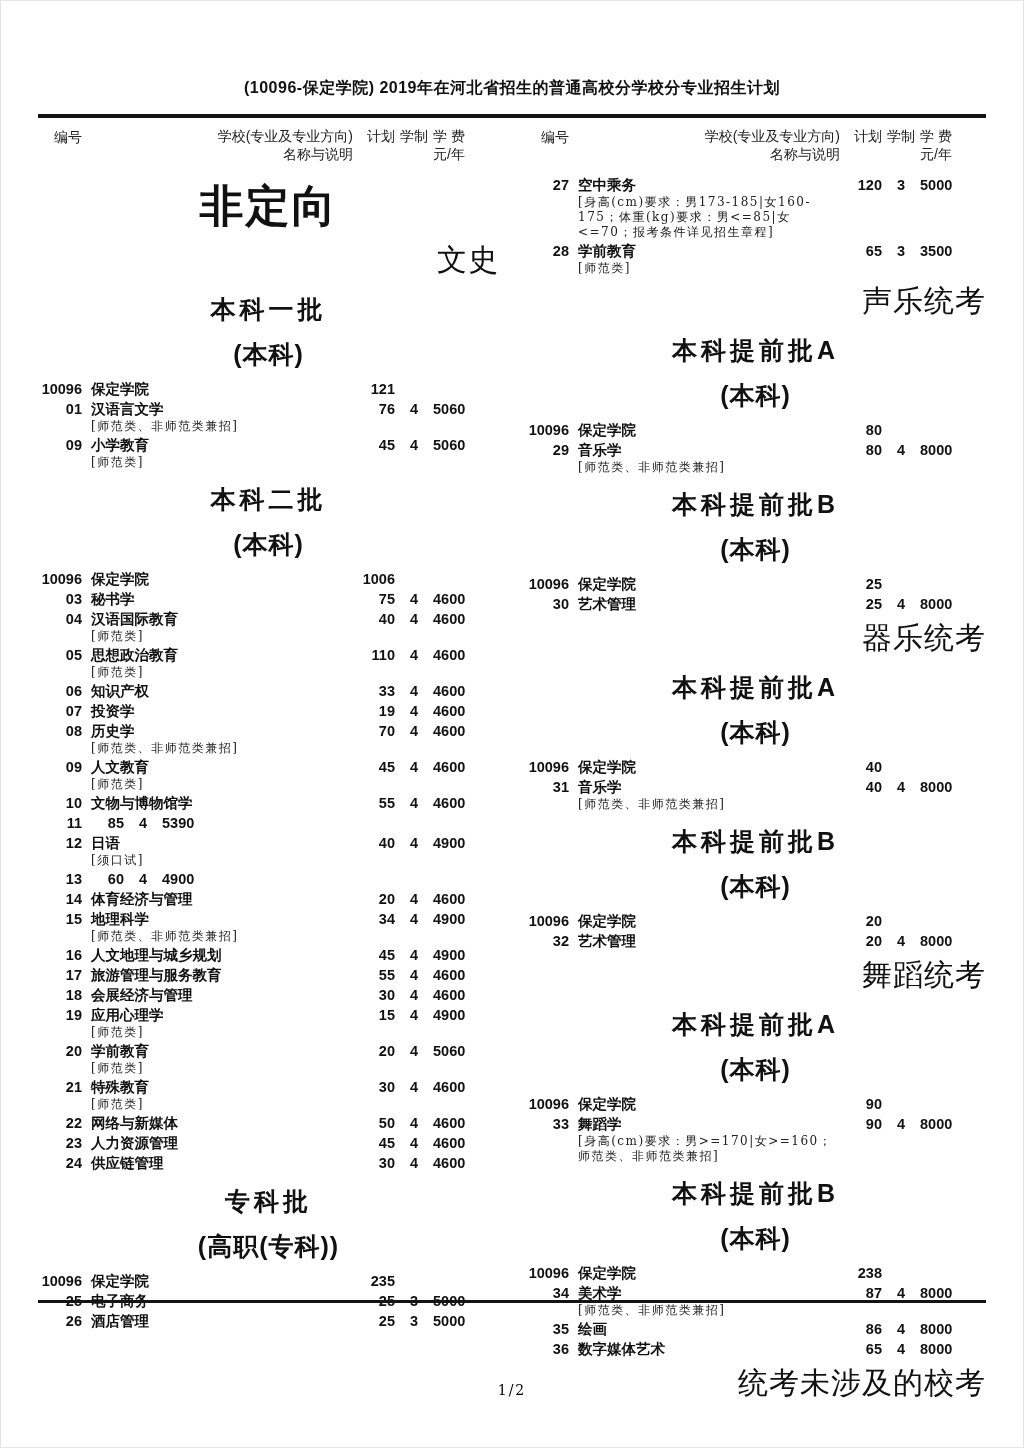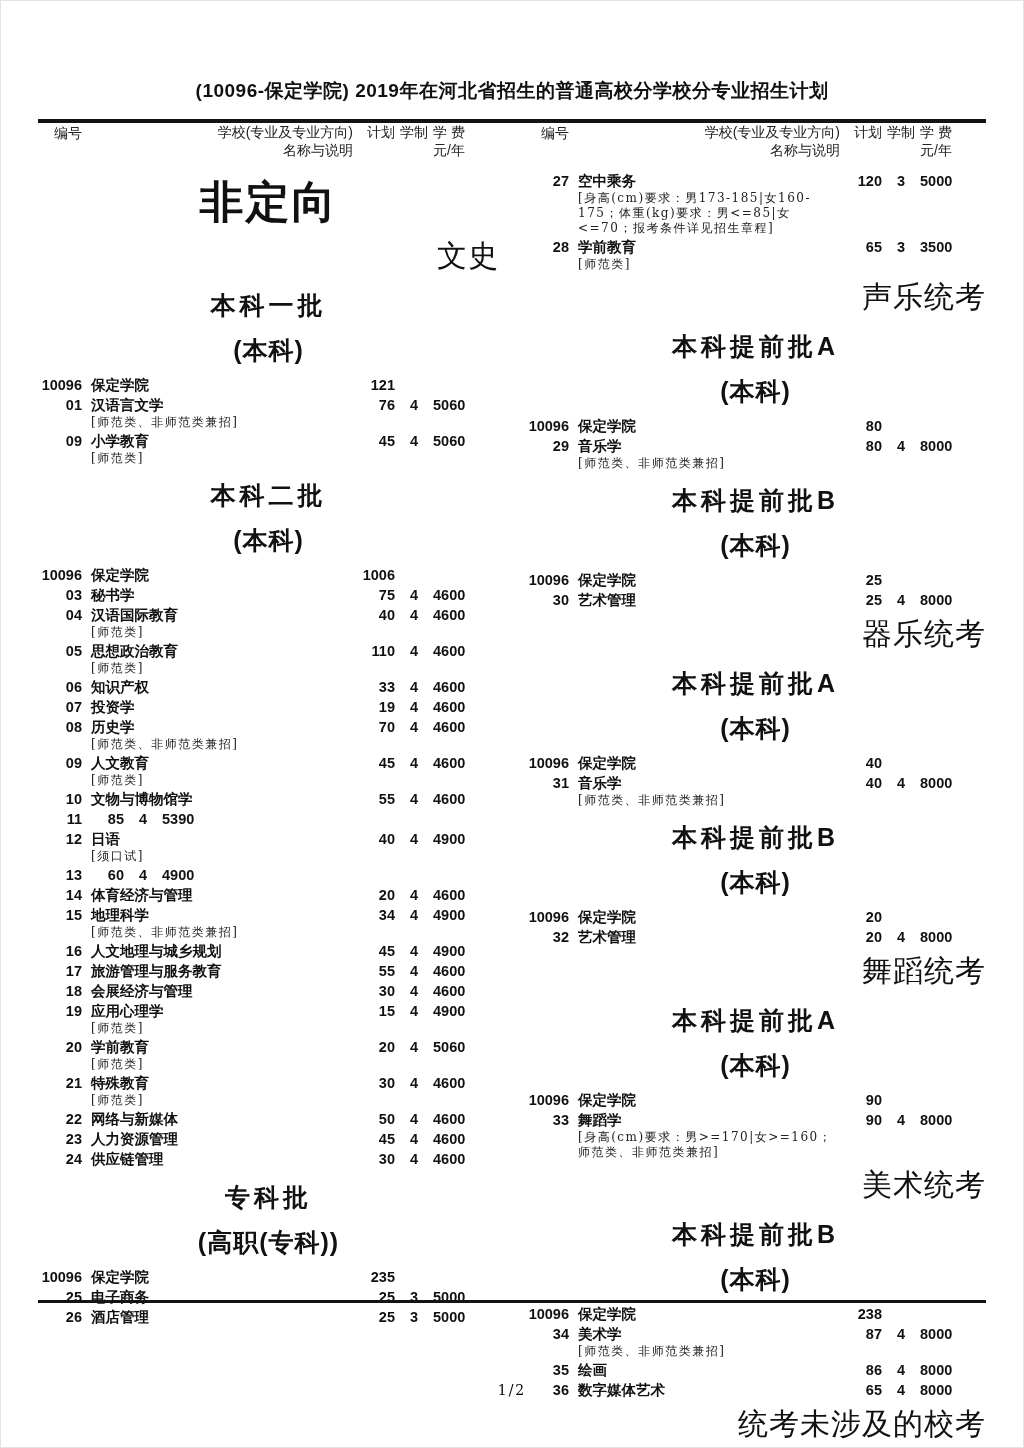--- a/index.html
+++ b/index.html
@@ -11,27 +11,27 @@
     box-shadow:inset 0 0 0 1px #e3e3e3;
     font-family:"Liberation Sans",sans-serif;
     color:#111;
     overflow:hidden;
     box-sizing:border-box;
   }
   .inner{padding:0 38px;}
   .title{
     padding-top:78px;
     text-align:center;
-    font-size:19px;
+    font-size:16px;
     font-weight:bold;
     letter-spacing:.5px;
   }
   .rule-top{margin-top:15px;height:4px;background:#141414;}
   .rule-bottom{position:absolute;left:38px;right:38px;top:1300px;height:3px;background:#141414;}
-  .theads{display:flex;gap:26px;margin-top:0;}
+  .theads{display:flex;gap:26px;margin-top:9px;}
   .thead{flex:1;display:flex;font-size:14px;line-height:18px;color:#222;}
   .thead .c-no{padding-top:1px;}
   .h-name{flex:1;padding-left:9px;text-align:right;}
   .h-fee{white-space:pre-line;}
   .c-no{width:44px;text-align:right;flex:none;}
   .c-name{flex:1;padding-left:9px;min-width:0;}
   .c-plan{width:42px;text-align:right;flex:none;}
   .c-years{width:38px;text-align:center;flex:none;}
   .c-fee{width:66px;flex:none;}
   .cols{display:flex;gap:26px;margin-top:12px;align-items:flex-start;}
@@ -484,21 +484,20 @@
           <div class="row">
             <div class="c-no">33</div>
             <div class="c-name">
               <div class="">舞蹈学</div>
               <div class="major-note">[身高(cm)要求：男&gt;=170|女&gt;=160；师范类、非师范类兼招]</div>
             </div>
             <div class="c-plan">90</div>
             <div class="c-years">4</div>
             <div class="c-fee">8000</div>
           </div>
-          <div class="h2">美术统考</div>
           <div class="h3">本科提前批B</div>
           <div class="h4">(本科)</div>
           <div class="row">
             <div class="c-no">10096</div>
             <div class="c-name">
               <div class="">保定学院</div>
             </div>
             <div class="c-plan">238</div>
             <div class="c-years"></div>
             <div class="c-fee"></div>

